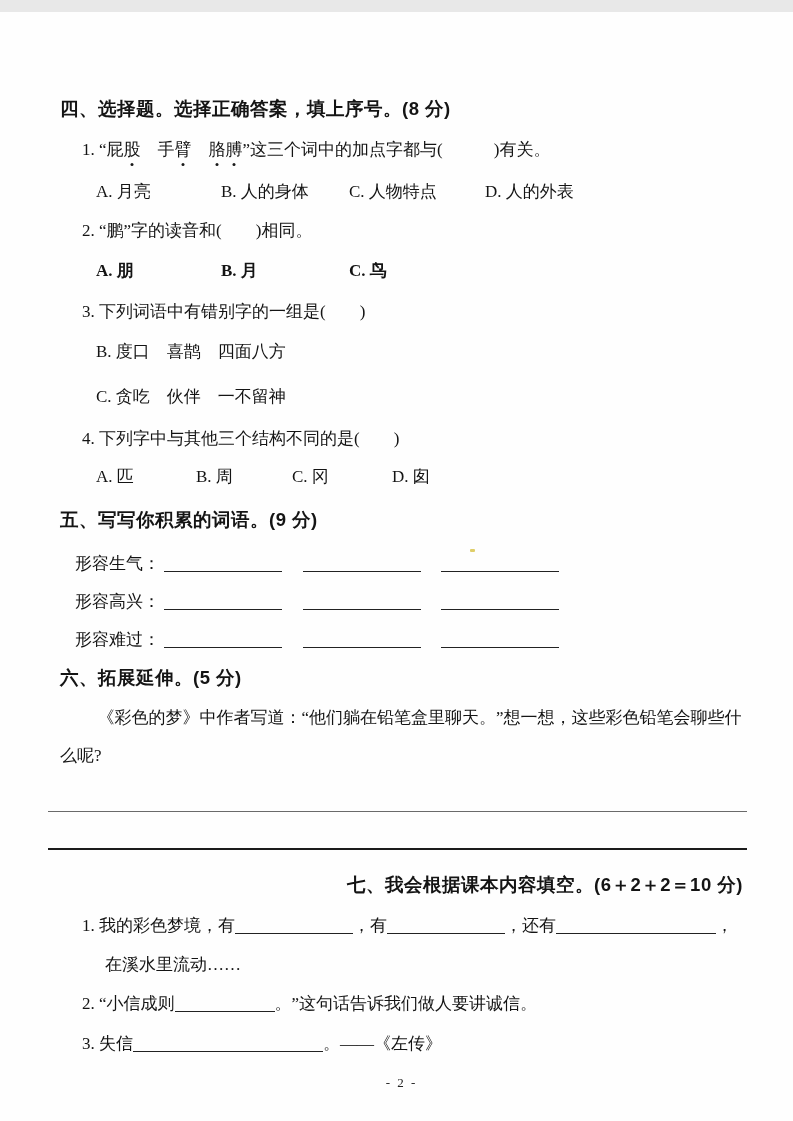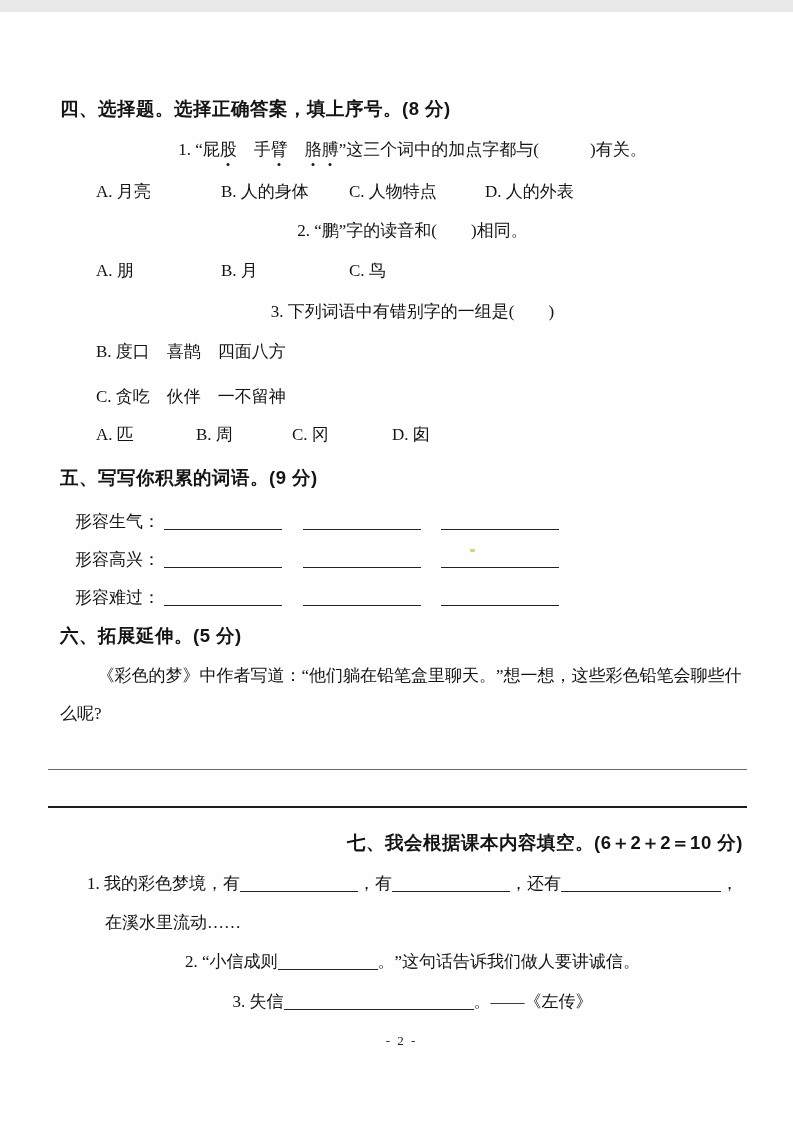--- a/index.html
+++ b/index.html
@@ -15,21 +15,21 @@
     padding:85px 50px 0 60px;
     overflow:hidden;
   }
   .sec-heading {
     font-family:"Liberation Sans","DejaVu Sans",sans-serif;
     font-weight:700;
     font-size:18.5px;
     letter-spacing:0.5px;
     line-height:24px;
   }
-  .stem { line-height:24px; margin-left:22px;text-align:center; }
+  .stem { line-height:24px; margin-left:22px; }
   
   .optrow4  { display:grid; grid-template-columns:125px 128px 136px auto; margin-left:36px; line-height:24px; }
   .optrow4b { display:grid; grid-template-columns:100px 96px 100px auto; margin-left:36px; line-height:24px; }
   .optrow2  { display:grid; grid-template-columns:252px auto; margin-left:36px; line-height:24px; }
   
   .du { position:relative; display:inline-block; }
   .du::after {
     content:""; position:absolute; left:50%; bottom:-4px;
     width:3px; height:3px; background:#1a1a1a; border-radius:50%;
     transform:translateX(-50%);
@@ -48,21 +48,21 @@
   .para { line-height:38px; text-indent:2.2em; }
   .cont-line { margin-left:45px; line-height:24px; }
   .footer { text-align:center; font-size:13px; letter-spacing:2px; color:#222; }
   
   .artifact { position:absolute; left:470px; top:537px; width:5px; height:3px; background:#d9c54f; opacity:.85; border-radius:1px; }
 
   
   .mt-q1stem { margin-top:17px; }
   .mt-opts1  { margin-top:18px; }
   .mt-q2stem { margin-top:15px; }
-  .mt-opts2  { margin-top:16px; }
+  .mt-opts2  { margin-top:16px;font-weight:bold; }
   .mt-q3stem { margin-top:17px; }
   .mt-q3ab   { margin-top:16px; }
   .mt-q3cd   { margin-top:21px; }
   .mt-q4stem { margin-top:18px; }
   .mt-opts4  { margin-top:14px; }
   .mt-h5     { margin-top:19px; }
   .mt-row1   { margin-top:20px; }
   .mt-row    { margin-top:14px; }
   .mt-h6     { margin-top:14px; }
   .mt-para   { margin-top:9px; }
@@ -96,20 +96,21 @@
   </div>
 
   <div class="stem mt-q3stem">3. 下列词语中有错别字的一组是(　　)</div>
   <div class="optrow2 mt-q3ab">
     <span>B. 度口　喜鹊　四面八方</span>
   </div>
   <div class="optrow2 mt-q3cd">
     <span>C. 贪吃　伙伴　一不留神</span>
   </div>
 
+  <div class="stem mt-q4stem">4. 下列字中与其他三个结构不同的是(　　)</div>
   <div class="optrow4b mt-opts4">
     <span>A. 匹</span>
     <span>B. 周</span>
     <span>C. 冈</span>
     <span>D. 囱</span>
   </div>
 
   <div class="sec-heading mt-h5">五、写写你积累的词语。(9 分)</div>
 
   <div class="wordrow mt-row1">

